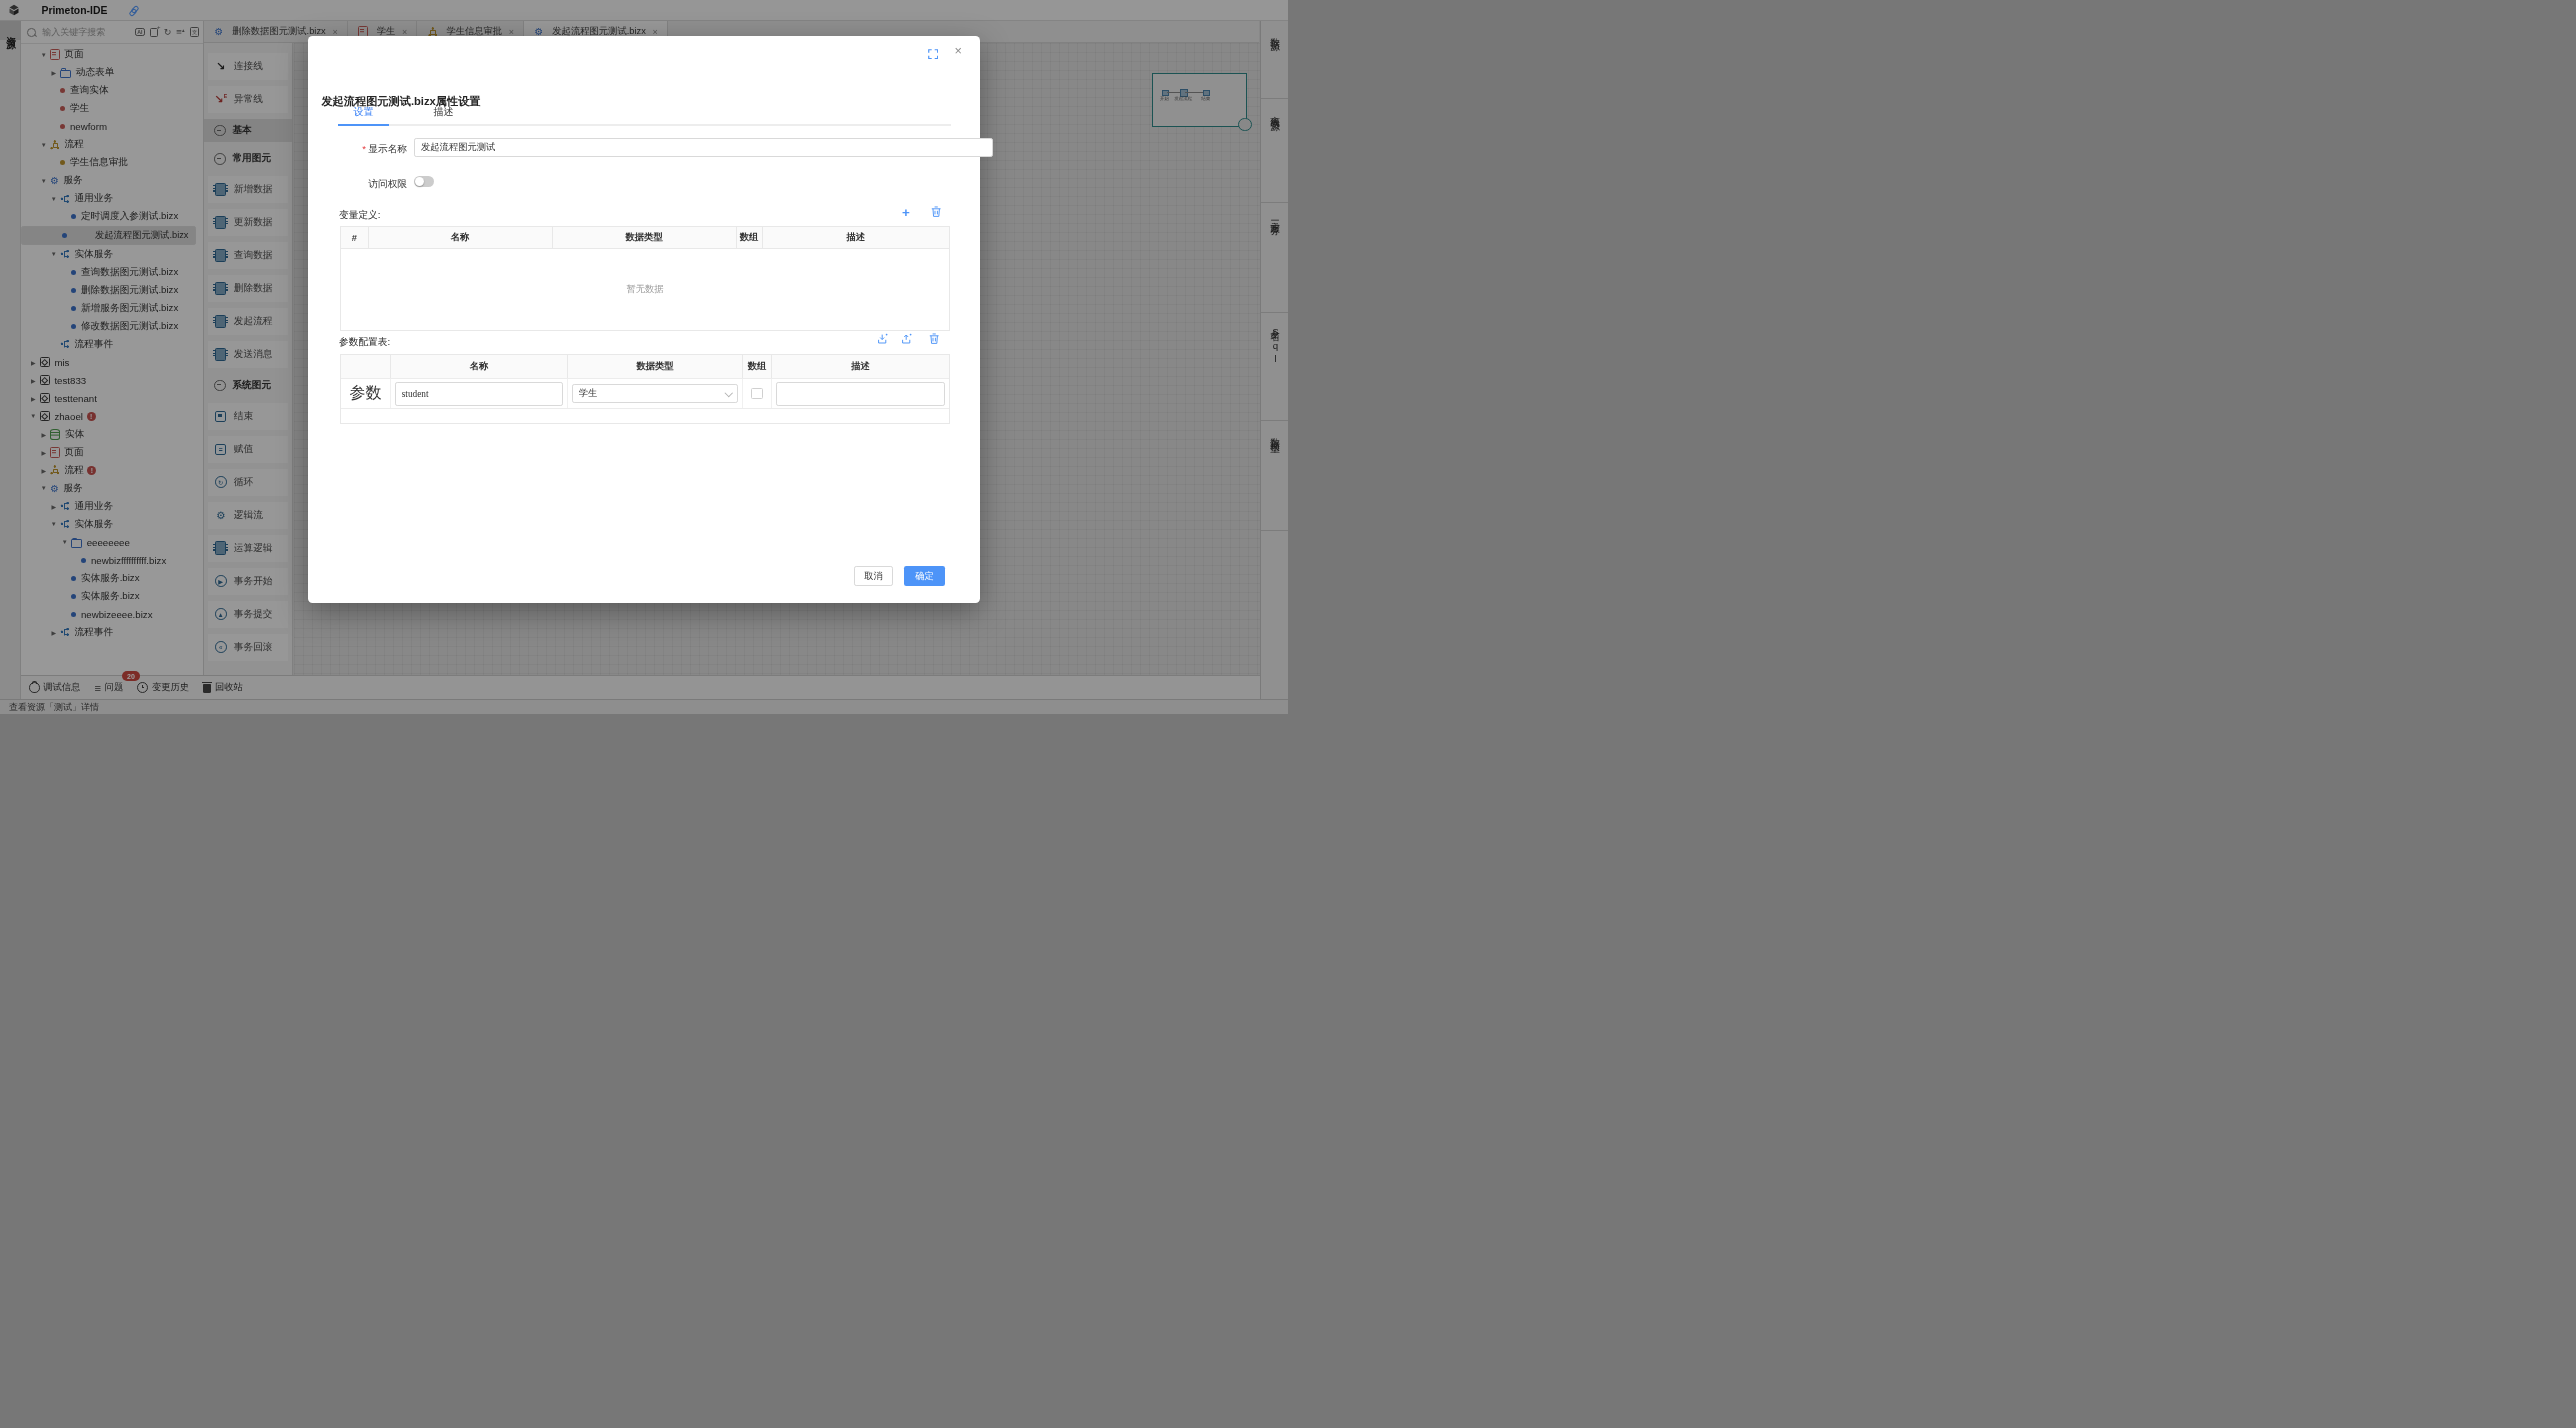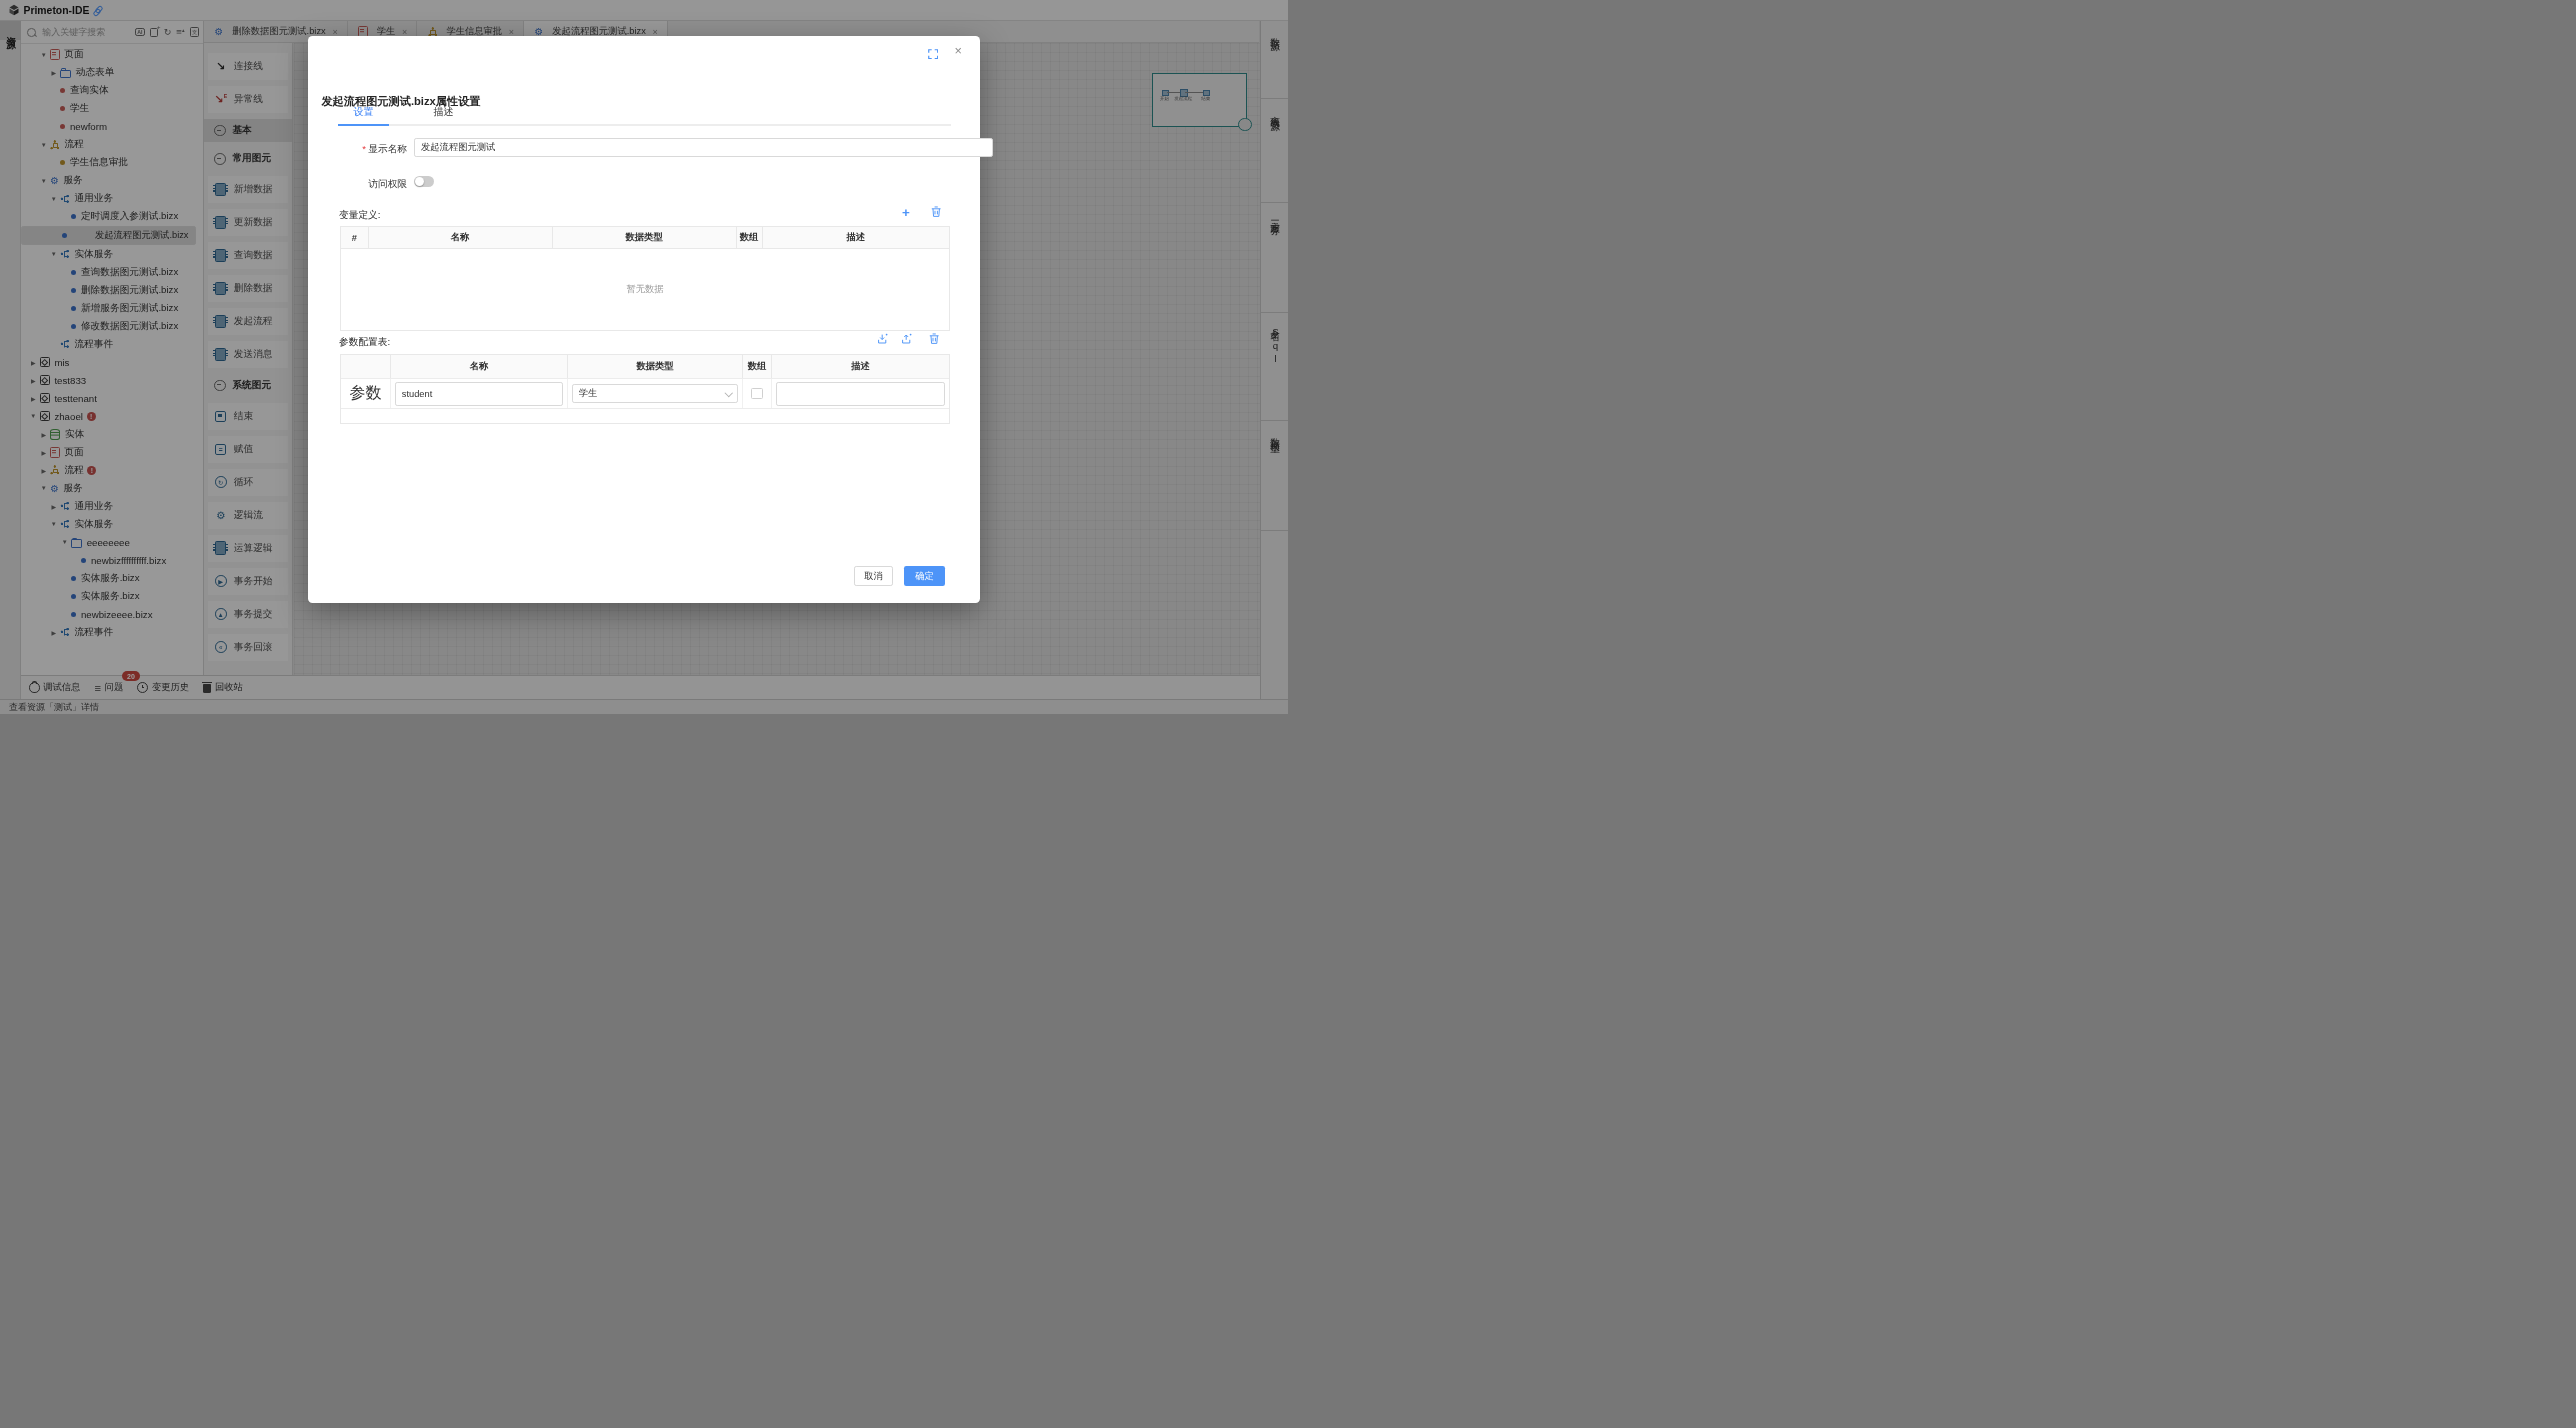--- a/index.html
+++ b/index.html
@@ -1,20 +1,20 @@
 <!DOCTYPE html>
 <html style="font-size:12px"><head>
 <meta charset="utf-8">
 <style>
   html,body{margin:0;padding:0;background:#777;}
   .screen{position:relative;width:1288px;height:714px;overflow:hidden;
     font-family:"Liberation Sans","DejaVu Sans",sans-serif;background:#dcdcdc;}
   
   .topbar{position:absolute;left:0;top:0;width:1552px;height:21px;background:#f2f2f2;
-    border-bottom:0.7px solid #d6d6d6;display:flex;align-items:center;padding-left:7.5px;gap:4px;box-sizing:border-box;}
+    border-bottom:0.7px solid #d6d6d6;display:flex;align-items:center;padding-left:7.5px;gap:22px;box-sizing:border-box;}
   .tb-title{font-size:10.4px;font-weight:700;color:#1a1a1a;}
   .tb-right{position:absolute;right:4.5px;top:0;height:21px;display:flex;align-items:center;gap:8.2px;color:#4a4a4a;}
   .nav-ch{font-size:12px;line-height:1;color:#4a4a4a;}
   .ic-save{width:9px;height:9px;border:1.1px solid #4a4a4a;border-radius:1.9px;position:relative;}
   .ic-save::before{content:"";position:absolute;left:1.9px;top:-0.4px;width:3px;height:3px;border:1px solid #4a4a4a;border-top:none;}
   .tb-btn{width:10.4px;height:8.2px;background:#fff;border:0.7px solid #b5b5b5;border-radius:2.2px;}
   .ic-link{width:9.7px;height:9.7px;position:relative;}
   .ic-link::before,.ic-link::after{content:"";position:absolute;width:6px;height:3px;border:1.1px solid #4D94F8;border-radius:2.2px;}
   .ic-link::before{left:0;top:4.5px;transform:rotate(-45deg);}
   .ic-link::after{right:0;top:1.5px;transform:rotate(-45deg);}
@@ -153,21 +153,21 @@
   
   .mtable{position:absolute;left:32px;width:610px;border:0.7px solid #e8e8e8;box-sizing:border-box;}
   .thead{display:flex;background:#fafafa;}
   .th{font-size:9.3px;font-weight:700;color:#333;display:flex;align-items:center;justify-content:center;border-right:0.7px solid #e8e8e8;box-sizing:border-box;}
   .th:last-child{border-right:none;}
   .vbody{height:81px;background:#fff;display:flex;align-items:center;justify-content:center;font-size:9.3px;color:#999;border-top:0.7px solid #e8e8e8;}
   .prow{display:flex;border-top:0.7px solid #ececec;height:29px;background:#fff;}
   .pcell{display:flex;align-items:center;justify-content:center;border-right:0.7px solid #f0f0f0;box-sizing:border-box;}
   .pcell:last-child{border-right:none;}
   .rowlab{font-size:16px;color:#333;font-family:Liberation Mono, monospace;}
-  .cellinp{width:calc(100% - 7.5px);height:24px;}
+  .cellinp{width:calc(100% - 7.5px);height:24px;font-family:Liberation Serif, serif;}
   .sel{width:calc(100% - 7.5px);height:19.4px;border:0.7px solid #d9d9d9;border-radius:2.2px;display:flex;align-items:center;justify-content:space-between;padding:0 6px;box-sizing:border-box;font-size:9.3px;color:#333;background:#fff;}
   .chev{width:4.5px;height:4.5px;border-right:1px solid #b0b0b0;border-bottom:1px solid #b0b0b0;transform:rotate(45deg);margin-top:-2.2px;}
   .cb{width:9.7px;height:9.7px;border:0.7px solid #d0d0d0;border-radius:1.5px;background:#fff;}
   .emptyrow{height:14px;border-top:0.7px solid #ececec;background:#fff;}
   
   .btn{position:absolute;top:530px;height:20px;border-radius:2.2px;font-size:9.3px;display:flex;align-items:center;justify-content:center;box-sizing:border-box;font-family:inherit;}
   .btn-cancel{left:546px;width:39px;border:0.7px solid #d9d9d9;background:#fff;color:#333;}
   .btn-ok{left:596px;width:41px;border:none;background:#4D94F8;color:#fff;}
   
   .vc0{width:27.6px;}.vc1{width:184px;}.vc2{width:184px;}.vc3{width:26px;}.vc4{flex:1;}

